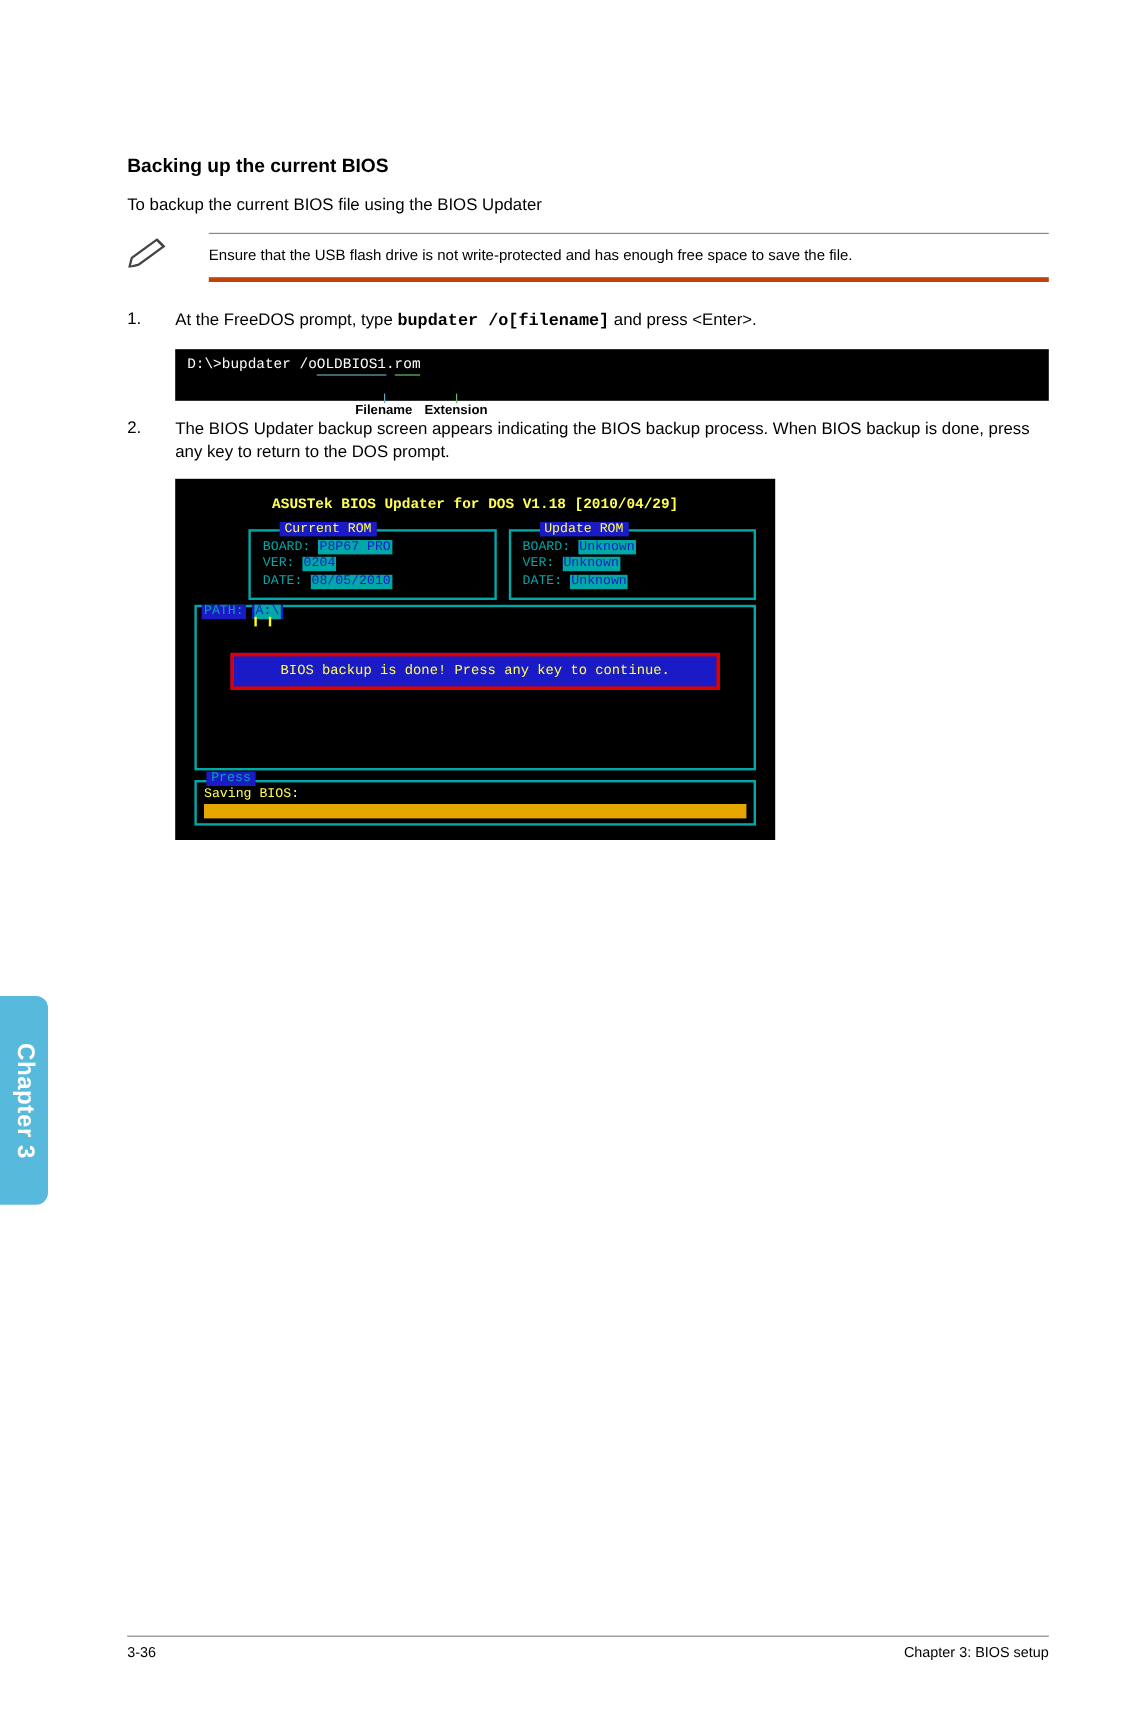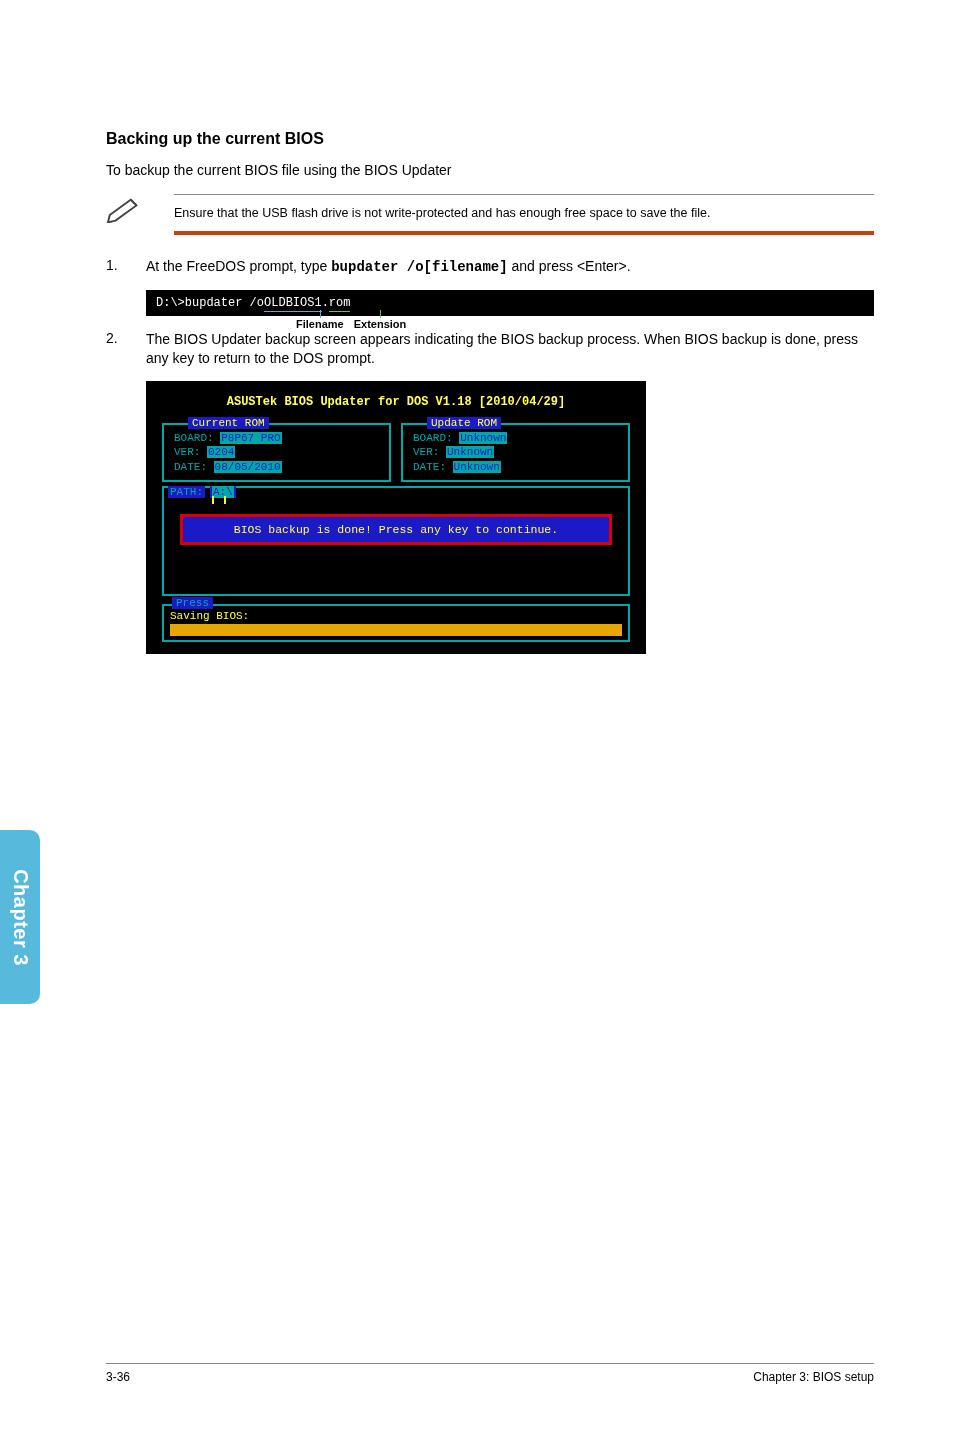--- a/index.html
+++ b/index.html
@@ -41,21 +41,21 @@
     .num { width: 40px; font-size: 14px; flex-shrink: 0; }
     .item-text { font-size: 14px; line-height: 1.4; }
     .mono { font-family: "Courier New", monospace; font-weight: bold; }
     .black-box {
       background: #000;
       color: #fff;
       font-family: "Courier New", monospace;
       font-size: 12px;
       padding: 6px 10px;
       margin: 6px 0 0 40px;
-      height: 26px;
+      height: 43px;
       white-space: pre;
     }
     .black-box .underline1 { border-bottom: 1.5px solid #6ab; padding-bottom: 1px; }
     .black-box .underline2 { border-bottom: 1.5px solid #6b6; padding-bottom: 1px; }
     .label-row {
       display: flex;
       margin-left: 190px;
       font-size: 11px;
       font-weight: bold;
       gap: 10px;
@@ -83,43 +83,43 @@
       font-size: 12px;
       color: #fff;
     }
     .bios-title {
       text-align: center;
       color: #ffff55;
       font-weight: bold;
       margin-bottom: 14px;
       font-size: 12px;
     }
-    .rom-row { display: flex; justify-content: space-between; gap: 10px; margin-bottom: 4px; }
+    .rom-row { display: flex; justify-content: space-between; gap: 10px; margin-bottom: 4px; margin-left: 45px; }
     .rom-box {
       border: 2px solid #00a8a8;
       flex: 1;
       position: relative;
       padding: 6px 10px 6px 10px;
     }
     .rom-legend {
       position: absolute;
       top: -8px; left: 24px;
       background: #1a1ac6;
       padding: 0 4px;
       color: #ffff55;
       font-size: 11px;
     }
     .rom-line { color: #00a8a8; font-size: 11px; line-height: 1.3; }
     .inv { background: #00a8a8; color: #1a1ac6; padding: 0 1px; }
     .path-box {
       border: 2px solid #00a8a8;
       margin-top: 2px;
-      height: 110px;
-      position: relative;
-      padding: 4px;
+      height: 138px;
+      position: relative;
+      padding: 16px;
     }
     .path-label {
       position: absolute;
       top: -2px; left: 4px;
       color: #00a8a8;
       background: #1a1ac6;
       font-size: 11px;
       padding: 0 2px;
     }
     .path-val {

